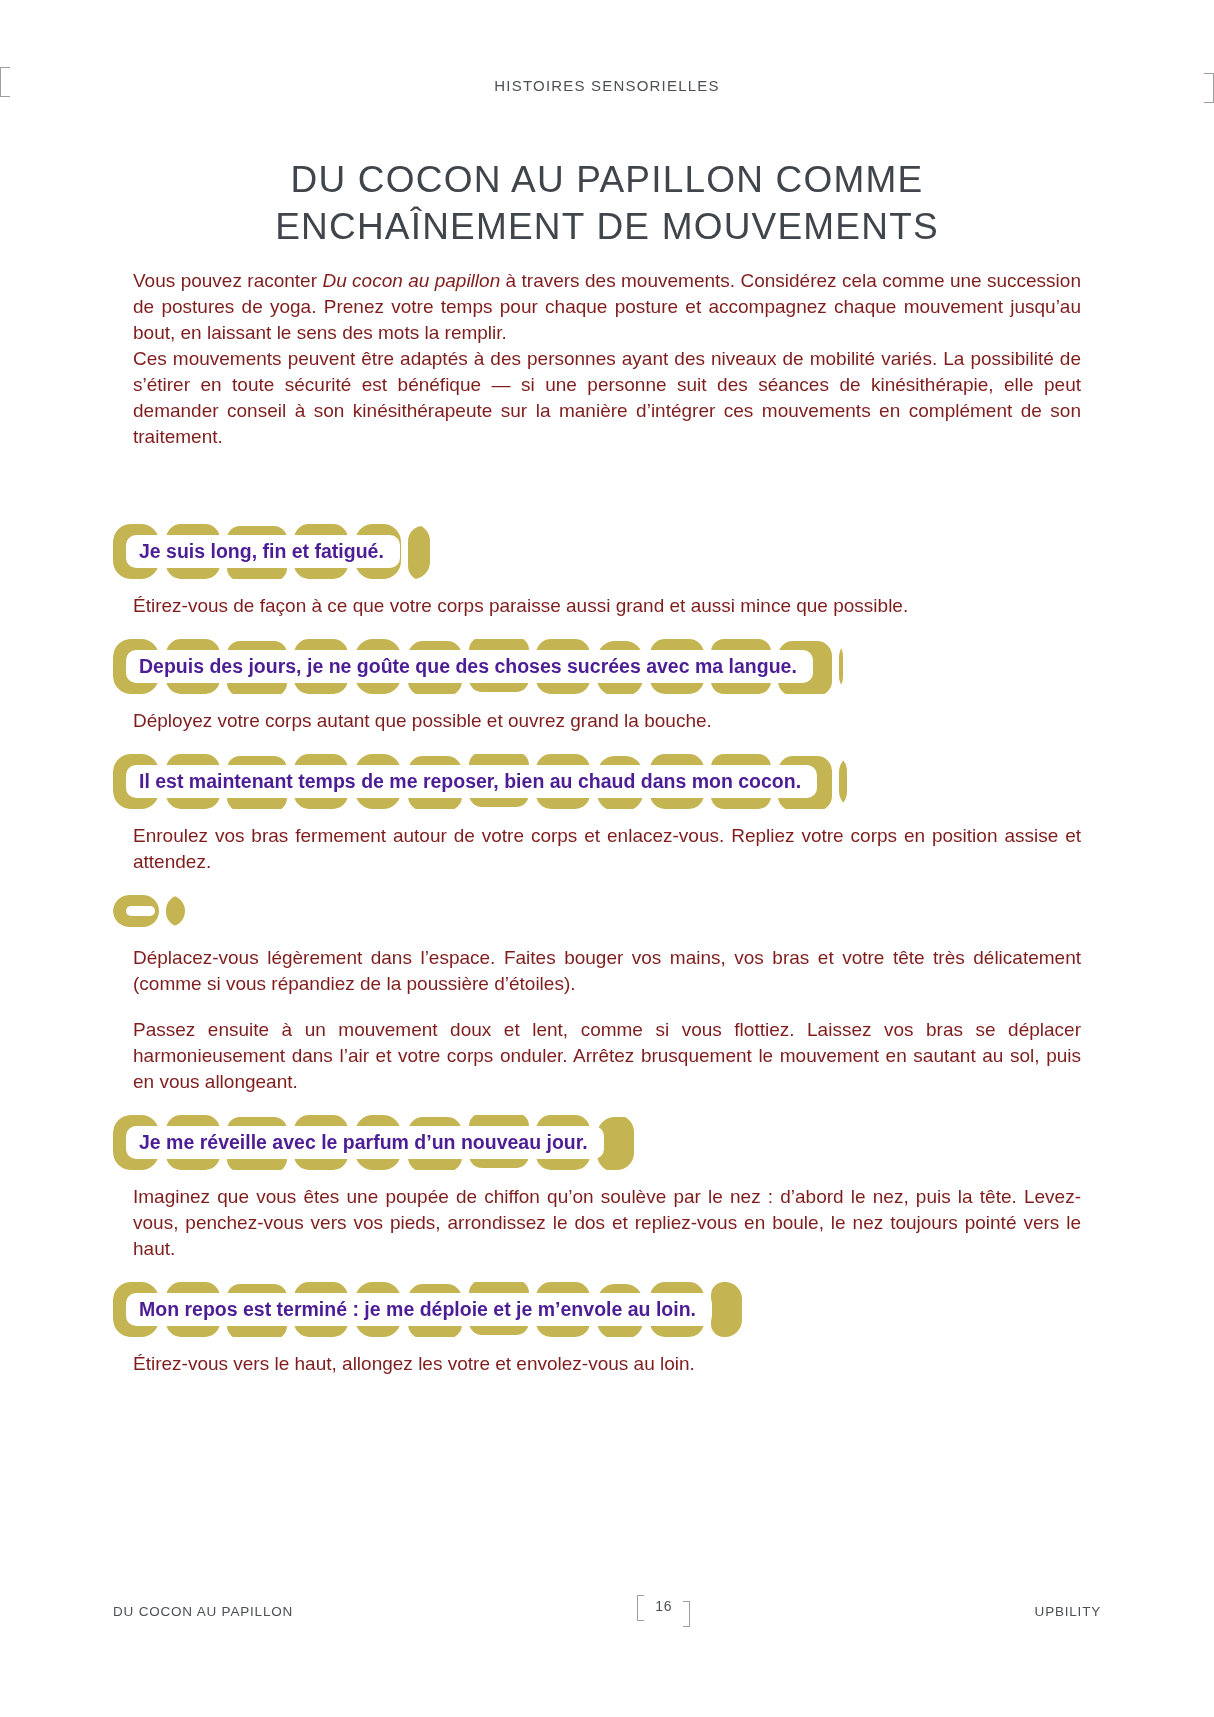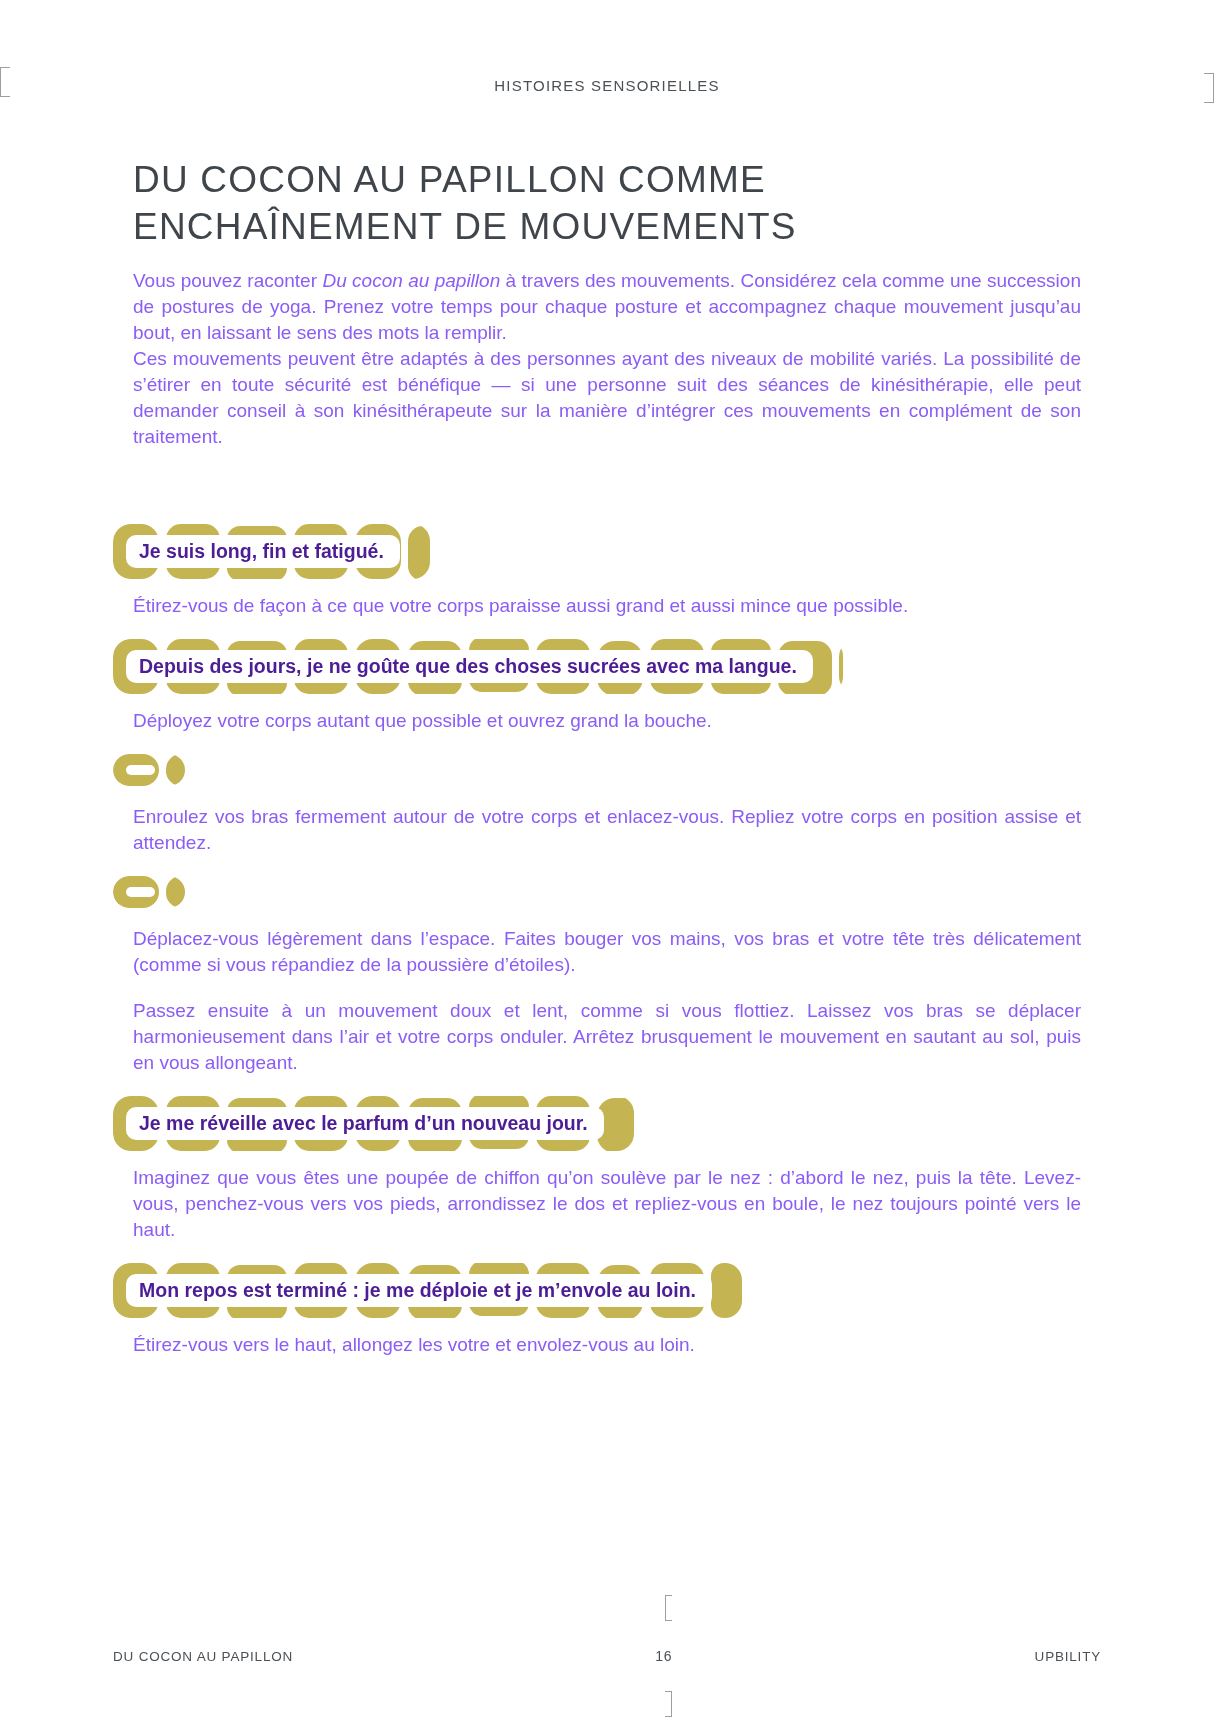--- a/index.html
+++ b/index.html
@@ -34,29 +34,30 @@
   .bracket.r { border-left: none; transform: translateY(3px); }
   
   .content { padding: 0 133px; }
   h1 {
     margin: 56px 0 0 0;
     font-weight: 300;
     font-size: 37px;
     line-height: 47px;
     letter-spacing: 1.2px;
     color: #3f454b;
+    text-align: center;
   }
   h1 span { display: block; }
   .intro { margin-top: 18px; }
   .body-text {
     margin: 0;
     font-size: 19px;
     line-height: 26px;
     text-align: justify;
-    color: #8b5cf6;
+    color: #7f1d1d;
   }
   .body-text em { font-style: italic; }
   
   .sections { }
   .section { margin-top: 20px; }
   .section.first { margin-top: 74px; }
   .callout {
     position: relative;
     display: inline-block;
     margin-left: -20px;
@@ -100,24 +101,23 @@
     left: 113px; right: 113px; top: 1598px;
     display: flex;
     justify-content: space-between;
     align-items: center;
     font-size: 13.5px;
     letter-spacing: 0.8px;
     color: #4b5055;
   }
   .footer .page-num {
     display: flex;
-    align-items: flex-end;
-    gap: 24px;
+    align-items: flex-start;
+    gap: 11px;
     font-size: 14px;
-    flex-direction: column;
   }
   .bracket.sm { width: 6px; height: 24px; }
 </style>
 </head>
 <body>
 
 <div class="page">
 
   <div class="header">
     <span class="bracket l"></span>
@@ -189,20 +189,21 @@
               <i></i>
               <i></i>
               <i></i>
               <i></i>
               <i></i>
               <i></i>
               <i></i>
               <i></i>
             </div>
           <div class="band"></div>
+          <span class="callout-text">Il est maintenant temps de me reposer, bien au chaud dans mon cocon.</span>
         </div>
         <p class="body-text instruction">Enroulez vos bras fermement autour de votre corps et enlacez-vous. Repliez votre corps en position assise et attendez.</p>
       </div>
 
       <div class="section">
         <div class="callout">
           <div class="blob-row">
               <i></i>
               <i></i>
               <i></i>

